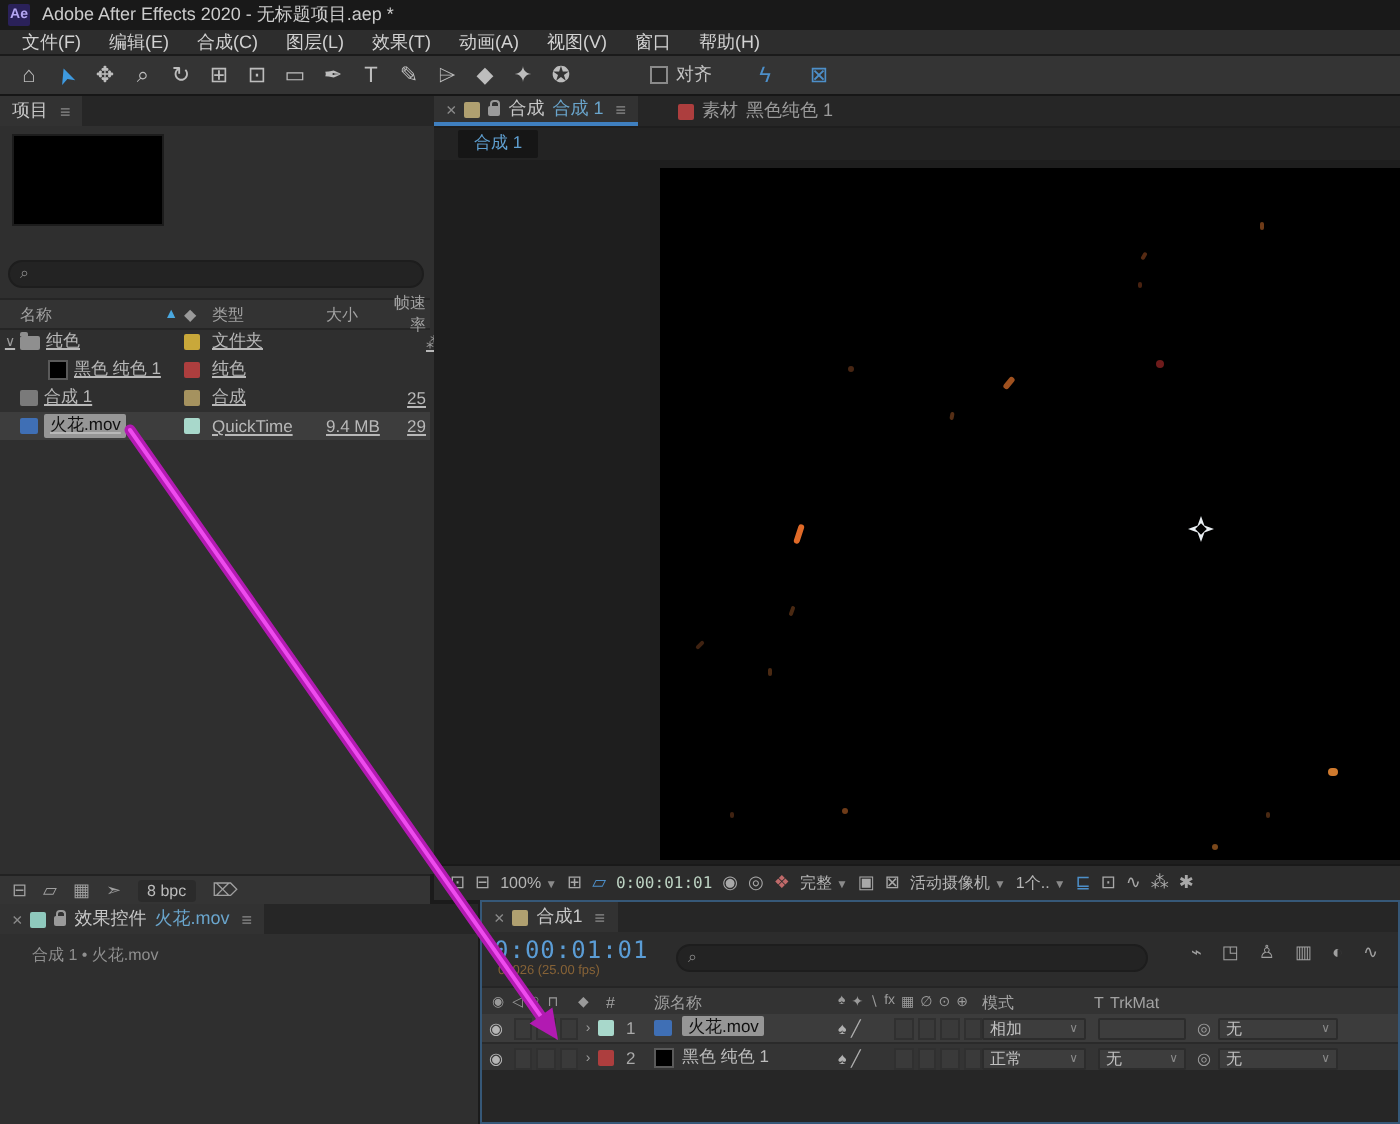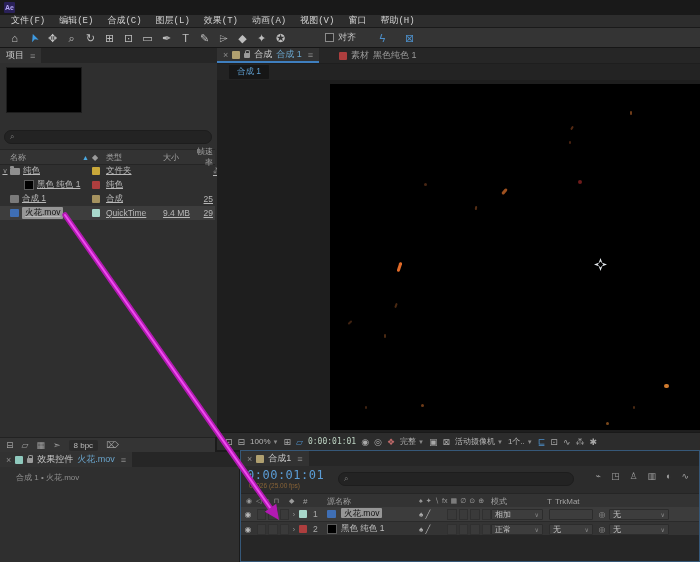--- a/index.html
+++ b/index.html
@@ -5,21 +5,21 @@
   html,body{margin:0;padding:0;background:#111;}
   .screen{position:relative;width:700px;height:562px;background:#1b1b1b;overflow:hidden;
           font-family:"Liberation Sans","DejaVu Sans",sans-serif;color:#c8c8c8;
           -webkit-font-smoothing:antialiased;}
   .abs{position:absolute;}
   
   .titlebar{left:0;top:0;width:700px;height:15px;background:#191919;display:flex;align-items:center;padding-left:4px;box-sizing:border-box;}
   .appicon{width:11px;height:11px;background:#2a2159;color:#b4a6f2;font-size:7px;line-height:11px;text-align:center;border-radius:1px;font-weight:bold;}
   .titletext{font-size:9px;color:#cccccc;margin-left:6px;white-space:nowrap;}
   .menubar{left:0;top:15px;width:700px;height:13px;background:#2d2d2d;display:flex;align-items:center;padding-left:4px;box-sizing:border-box;border-bottom:1px solid #1a1a1a;}
-  .menuitem{font-size:9px;color:#d2d2d2;padding:0 7px;line-height:13px;white-space:nowrap;font-family:Liberation Mono, monospace;}
+  .menuitem{font-size:9px;color:#d2d2d2;padding:0 7px;line-height:13px;white-space:nowrap;}
   .toolbar{left:0;top:28px;width:700px;height:20px;background:#343434;display:flex;align-items:center;padding-left:6px;box-sizing:border-box;border-bottom:1px solid #161616;}
   .tool{font-size:11px;color:#bdbdbd;width:17px;text-align:center;line-height:18px;}
   .tool.active{color:#3e9ae0;}
   .sel-arrow{display:inline-block;transform:rotate(-110deg);}
   .snapbox{display:flex;align-items:center;margin-left:36px;}
   .checkbox{width:7px;height:7px;border:1px solid #8a8a8a;background:#2a2a2a;margin-right:4px;}
   .snaplabel{font-size:9px;color:#c4c4c4;}
   
   .tabbar{height:15px;background:#262626;display:flex;align-items:center;font-size:9px;}
   .tab{height:15px;display:flex;align-items:center;background:#323232;padding:0 6px;gap:4px;}
@@ -118,20 +118,21 @@
   .tl-empty{position:absolute;left:0;top:84px;width:458px;height:26px;background:#262626;}
   .overlay{left:0;top:0;width:700px;height:562px;pointer-events:none;z-index:60;}
 </style>
 </head>
 <body>
 
 <div class="screen">
 
   <div class="abs titlebar">
     <div class="appicon">Ae</div>
+    <div class="titletext">Adobe After Effects 2020 - 无标题项目.aep *</div>
   </div>
 
   <div class="abs menubar" id="menubar">
       <span class="menuitem">文件(F)</span>
       <span class="menuitem">编辑(E)</span>
       <span class="menuitem">合成(C)</span>
       <span class="menuitem">图层(L)</span>
       <span class="menuitem">效果(T)</span>
       <span class="menuitem">动画(A)</span>
       <span class="menuitem">视图(V)</span>

